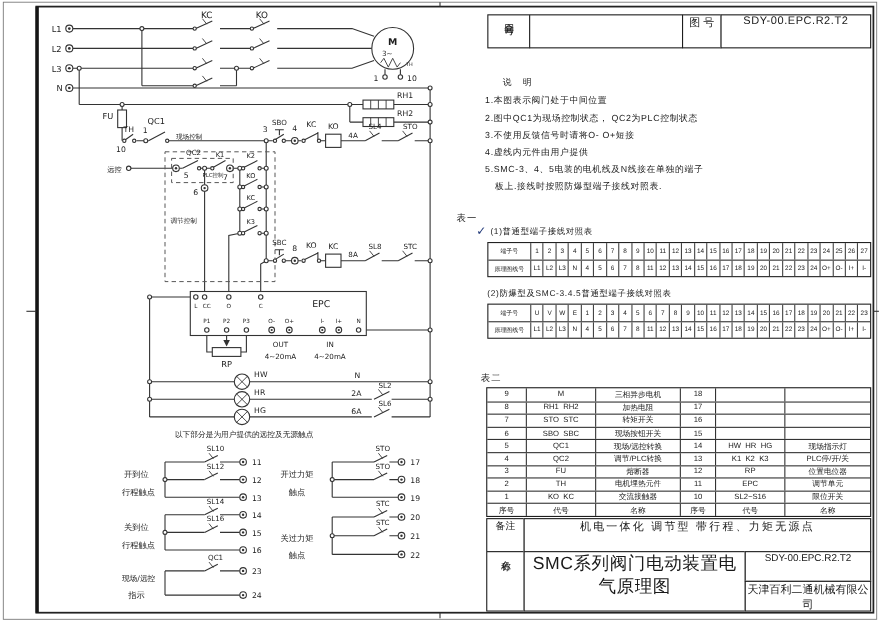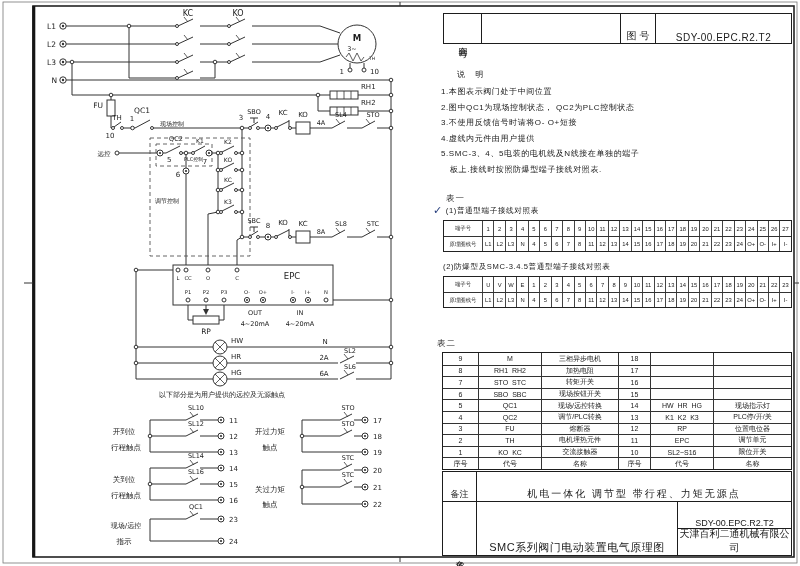--- a/index.html
+++ b/index.html
@@ -12,21 +12,21 @@
   .t65{font-size:6.5px}.t7{font-size:7px}.t75{font-size:7.5px}.t8{font-size:8px}
   .t85{font-size:8.5px}.t8b{font-size:8.5px;font-weight:bold}
   .w{stroke:#333;stroke-width:1;fill:none}
   .wt{stroke:#333;stroke-width:.8;fill:none}
   .dash{stroke:#555;stroke-width:.9;fill:none;stroke-dasharray:4 3}
   .sym{fill:#fff;stroke:#333;stroke-width:1}
   circle.j{fill:#fff;stroke:#333;stroke-width:1}
   .frameo{fill:none;stroke:#777;stroke-width:.8}
   .framei{fill:none;stroke:#222;stroke-width:1.6}
   .box{position:absolute;box-sizing:border-box;border:1.3px solid #1d1d1d;background:#fff;
-       display:flex;align-items:flex-end;justify-content:center;text-align:center;font-size:9px}
+       display:flex;align-items:flex-start;justify-content:center;text-align:center;font-size:9px}
   .vtext{writing-mode:vertical-rl;text-orientation:upright;font-size:9px;letter-spacing:1px;line-height:1}
   .notes{position:absolute;left:441px;top:69px;width:350px;font-size:8px;letter-spacing:.6px}
   .nhead{padding-left:16px;margin-bottom:4px;letter-spacing:4px}
   .nline{height:15.5px;line-height:15.5px;white-space:pre}
   .cont{padding-left:9px}
   .cap{position:absolute;font-size:8.5px;letter-spacing:1px}
   .subt{position:absolute;font-size:7.6px;letter-spacing:.6px;display:flex;align-items:center;gap:2px}
   .chk{color:#223a7a;font-size:11px;font-weight:bold;margin-right:1px}
   .ttable{position:absolute;width:349px;box-sizing:border-box;border:1.2px solid #222;background:#fff}
   .trow{display:flex;height:15.2px;box-sizing:border-box}
@@ -433,21 +433,21 @@
 <div class="notes">
   <div class="nhead">说 明</div>
   <div class="nline">1.本图表示阀门处于中间位置</div>
   <div class="nline">2.图中QC1为现场控制状态， QC2为PLC控制状态</div>
   <div class="nline">3.不使用反馈信号时请将O- O+短接</div>
   <div class="nline">4.虚线内元件由用户提供</div>
   <div class="nline">5.SMC-3、4、5电装的电机线及N线接在单独的端子</div>
   <div class="nline cont">板上.接线时按照防爆型端子接线对照表.</div>
 </div>
 
-<div class="cap" style="left:446px;top:193px">表一</div>
+<div class="cap" style="left:415px;top:193px">表一</div>
 <div class="subt" style="left:433px;top:204px">
   <span class="chk">✓</span>
   <span>(1)普通型端子接线对照表</span>
 </div>
 <div class="ttable" style="left:443px;top:220px">
   <div class="trow">
         <div class="trowlab">端子号</div>
         <div class="tcells">
           <div class="tcell">1</div>
           <div class="tcell">2</div>
@@ -667,21 +667,21 @@
 
 <div class="box" style="left:442px;top:471px;width:35px;height:31px">
       <span>备注</span>
     </div>
 <div class="box" style="left:476px;top:471px;width:316px;height:31px;font-size:10px;letter-spacing:2px">
       <span>机电一体化 调节型 带行程、力矩无源点</span>
     </div>
 <div class="box" style="left:442px;top:501px;width:35px;height:55px">
       <span class="vtext">名称</span>
     </div>
-<div class="box" style="left:476px;top:501px;width:202px;height:55px;font-size:11px;letter-spacing:.5px">
+<div class="box" style="left:476px;top:501px;width:202px;height:55px;font-size:16px;letter-spacing:.5px">
       <span>SMC系列阀门电动装置电气原理图</span>
     </div>
 <div class="box" style="left:677px;top:501px;width:115px;height:28px;font-size:9px">
       <span>SDY-00.EPC.R2.T2</span>
     </div>
 <div class="box" style="left:677px;top:528px;width:115px;height:28px;font-size:10px">
       <span>天津百利二通机械有限公司</span>
     </div>
 
 </div>

